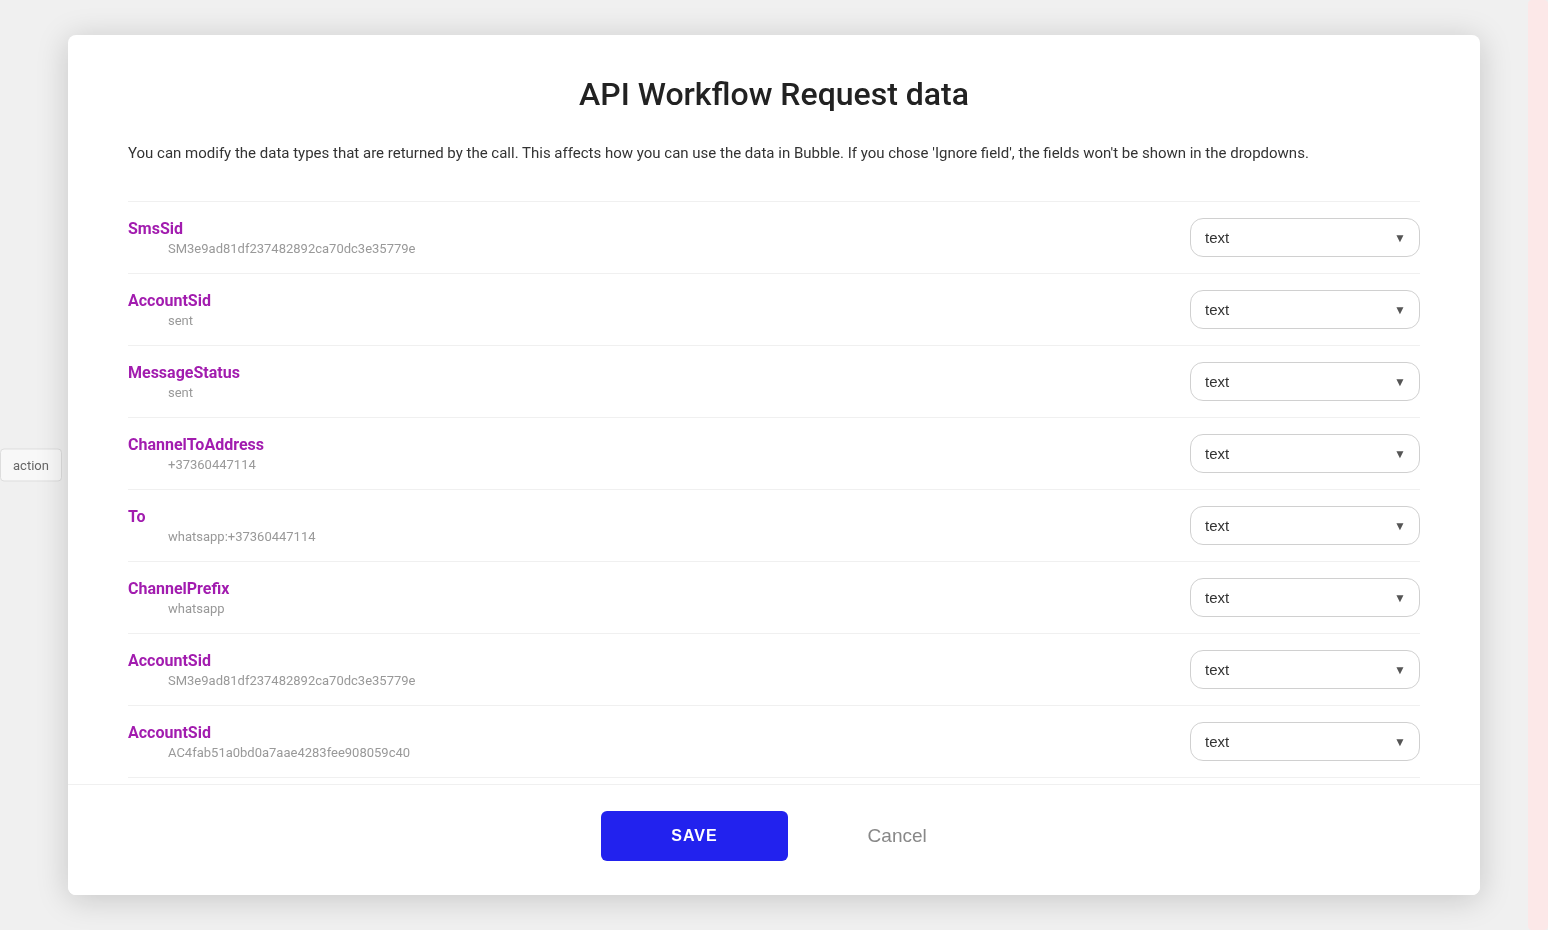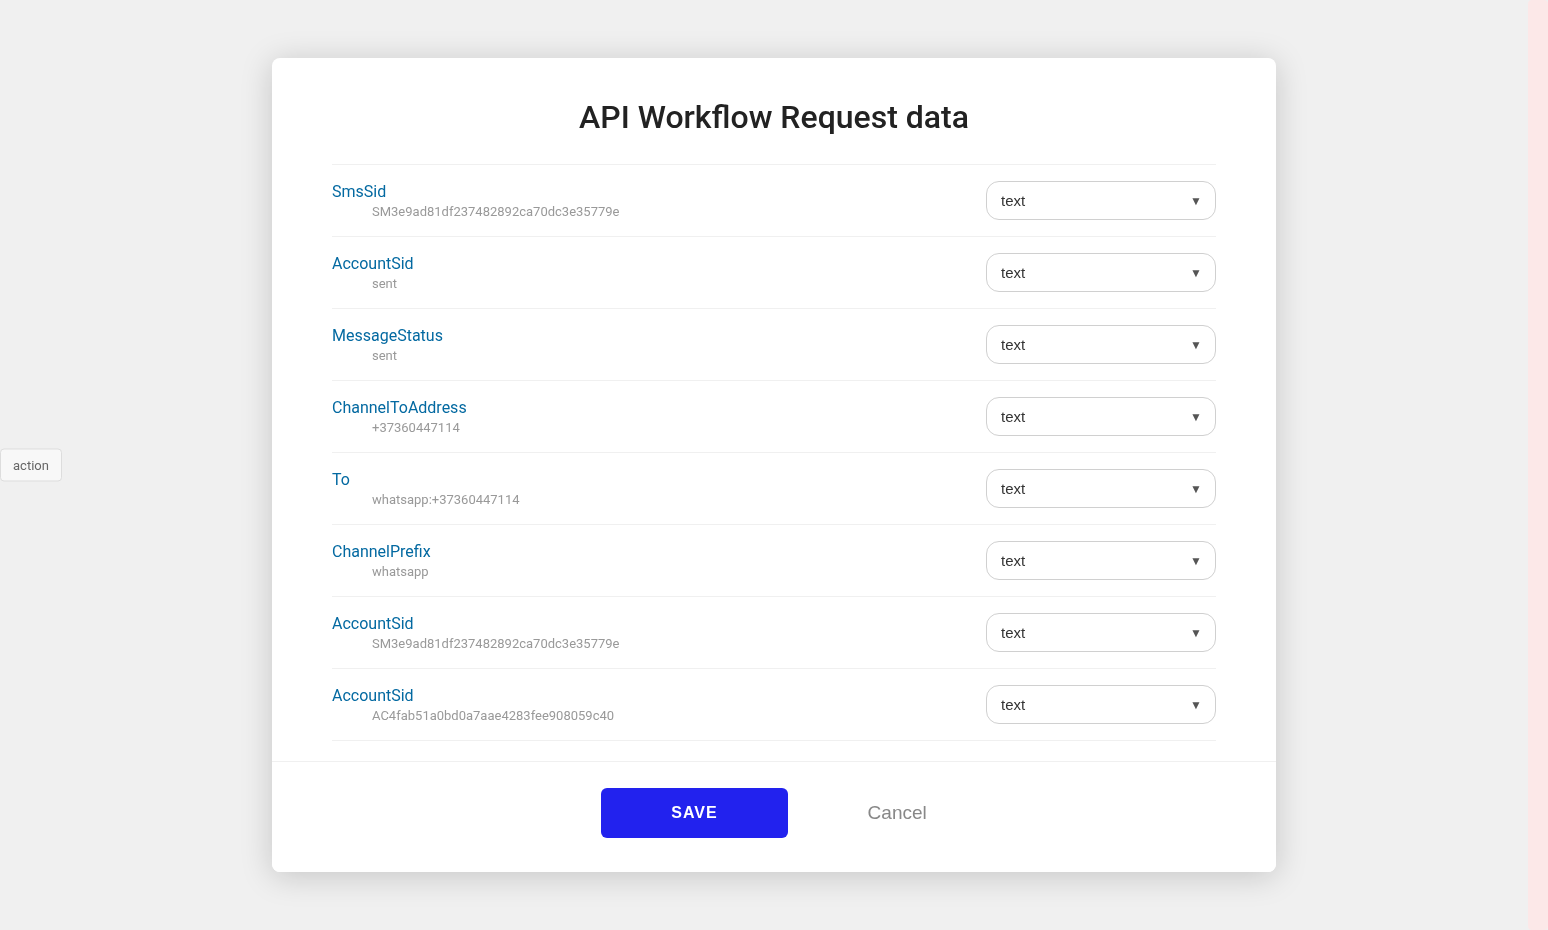--- a/index.html
+++ b/index.html
@@ -53,21 +53,21 @@
       border-radius: 4px;
       z-index: 0;
     }
 
     .modal {
       position: relative;
       z-index: 10;
       background: #ffffff;
       border-radius: 8px;
       box-shadow: 0 4px 32px rgba(0,0,0,0.18);
-      width: 1004px;
+      width: 1412px;
       max-height: 860px;
       overflow: hidden;
       display: flex;
       flex-direction: column;
     }
 
     .modal-inner {
       overflow-y: auto;
       flex: 1;
       padding: 40px 60px 20px 60px;
@@ -119,22 +119,22 @@
       border-bottom: 1px solid #f0f0f0;
     }
 
     .field-info {
       display: flex;
       flex-direction: column;
     }
 
     .field-name {
       font-size: 16px;
-      font-weight: 400;
-      color: #0369a1;
+      font-weight: 700;
+      color: #a21caf;
       margin-bottom: 3px;
     }
 
     .field-value {
       font-size: 13px;
       color: #999;
       margin-left: 40px;
     }
 
     .field-select-wrapper {
@@ -207,20 +207,21 @@
     <span>action</span>
   </div>
 
   <div class="scrollbar-area"></div>
 
   <div class="modal">
     <div class="modal-inner">
 
       <h1 class="modal-title">API Workflow Request data</h1>
 
+      <p class="modal-description">You can modify the data types that are returned by the call. This affects how you can use the data in Bubble. If you chose 'Ignore field', the fields won't be shown in the dropdowns.</p>
 
       <div class="fields-list" id="fields-container">
 
       <div class="field-row">
             <div class="field-info">
               <span class="field-name">SmsSid</span>
               <span class="field-value">SM3e9ad81df237482892ca70dc3e35779e</span>
             </div>
             <div class="field-select-wrapper"><select class="field-select"><option value="text">text</option><option value="number">number</option><option value="date">date</option><option value="boolean">boolean</option><option value="ignore field">ignore field</option></select><span class="select-arrow">▼</span></div>
           </div>

